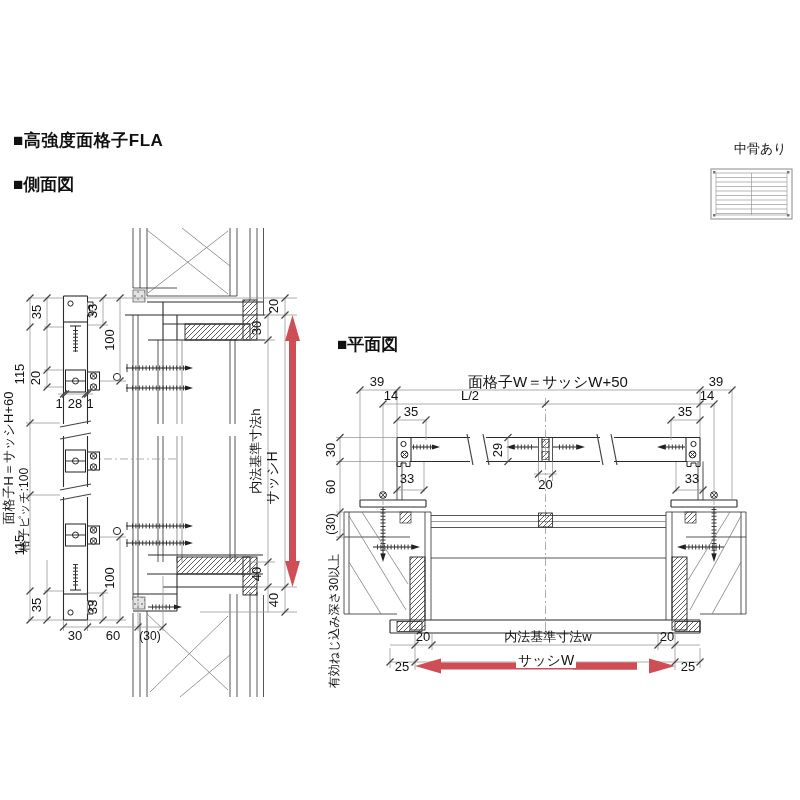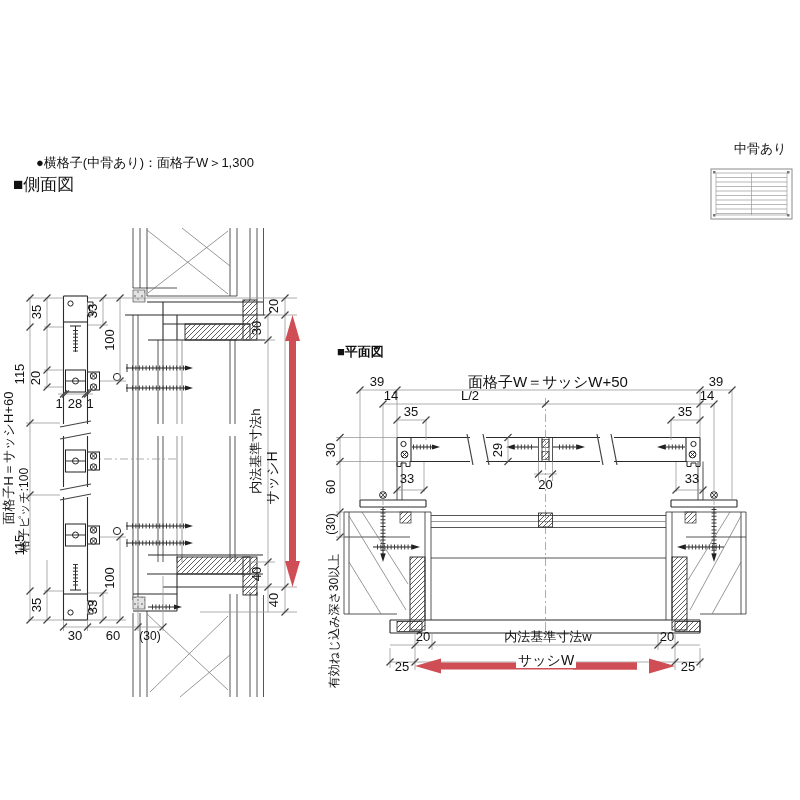--- a/index.html
+++ b/index.html
@@ -1,22 +1,22 @@
 <!DOCTYPE html>
 <html><head>
 <meta charset="utf-8">
 <style>
   html,body{margin:0;padding:0;background:#fff;}
   #stage{position:relative;width:800px;height:800px;background:#fff;overflow:hidden;
          font-family:"Liberation Sans","DejaVu Sans",sans-serif;color:#111;}
   .hdr{position:absolute;white-space:nowrap;color:#111;}
   #title{left:13px;top:129px;font-size:17px;font-weight:600;letter-spacing:.5px;}
   #subtitle{left:36px;top:154px;font-size:13px;font-weight:500;}
-  #side-heading{left:13px;top:173px;font-size:17px;font-weight:400;}
-  #plan-heading{left:337px;top:343px;font-size:13px;font-weight:600;}
+  #side-heading{left:13px;top:173px;font-size:17px;font-weight:700;}
+  #plan-heading{left:337px;top:333px;font-size:17px;font-weight:600;}
   #appearance-heading{left:734px;top:140px;font-size:13px;font-weight:500;}
   svg{position:absolute;left:0;top:0;}
   .ol{stroke:#2b2b2b;stroke-width:1.1;fill:none;}
   .ol2{stroke:#2b2b2b;stroke-width:.8;fill:none;}
   .thin{stroke:#6b6b6b;stroke-width:.7;fill:none;}
   .dim{stroke:#9a9a9a;stroke-width:.8;fill:none;}
   .tick{stroke:#444;stroke-width:1.2;}
   .dash{stroke:#999;stroke-width:.8;fill:none;stroke-dasharray:8 3 2 3;}
   .sft{stroke:#222;stroke-width:1;}
   .thr{stroke:#3a3a3a;stroke-width:5;stroke-dasharray:1 2.4;}
@@ -27,21 +27,21 @@
   .t13{font:13px "Liberation Sans",sans-serif;fill:#111;}
   .t14{font:14px "Liberation Sans",sans-serif;fill:#111;}
   .t15{font:15px "Liberation Sans",sans-serif;fill:#111;}
   text{text-anchor:middle;}
 </style>
 </head>
 <body>
 
 <div id="stage">
 
-  <div class="hdr" id="subtitle">●横格子(中骨あり)：面格子W＞1,300</div>
+  <div class="hdr" id="title">■高強度面格子FLA</div>
   <div class="hdr" id="side-heading">■側面図</div>
   <div class="hdr" id="plan-heading">■平面図</div>
   <div class="hdr" id="appearance-heading">中骨あり</div>
 
   <svg width="800" height="800" viewBox="0 0 800 800">
     <defs>
       <pattern id="hatchD" width="5" height="5" patternUnits="userSpaceOnUse">
         <path d="M0,5 L5,0 M-1,1 L1,-1 M4,6 L6,4" stroke="#4c4c4c" stroke-width=".9"></path>
       </pattern>
       <pattern id="speck" width="7" height="7" patternUnits="userSpaceOnUse">

